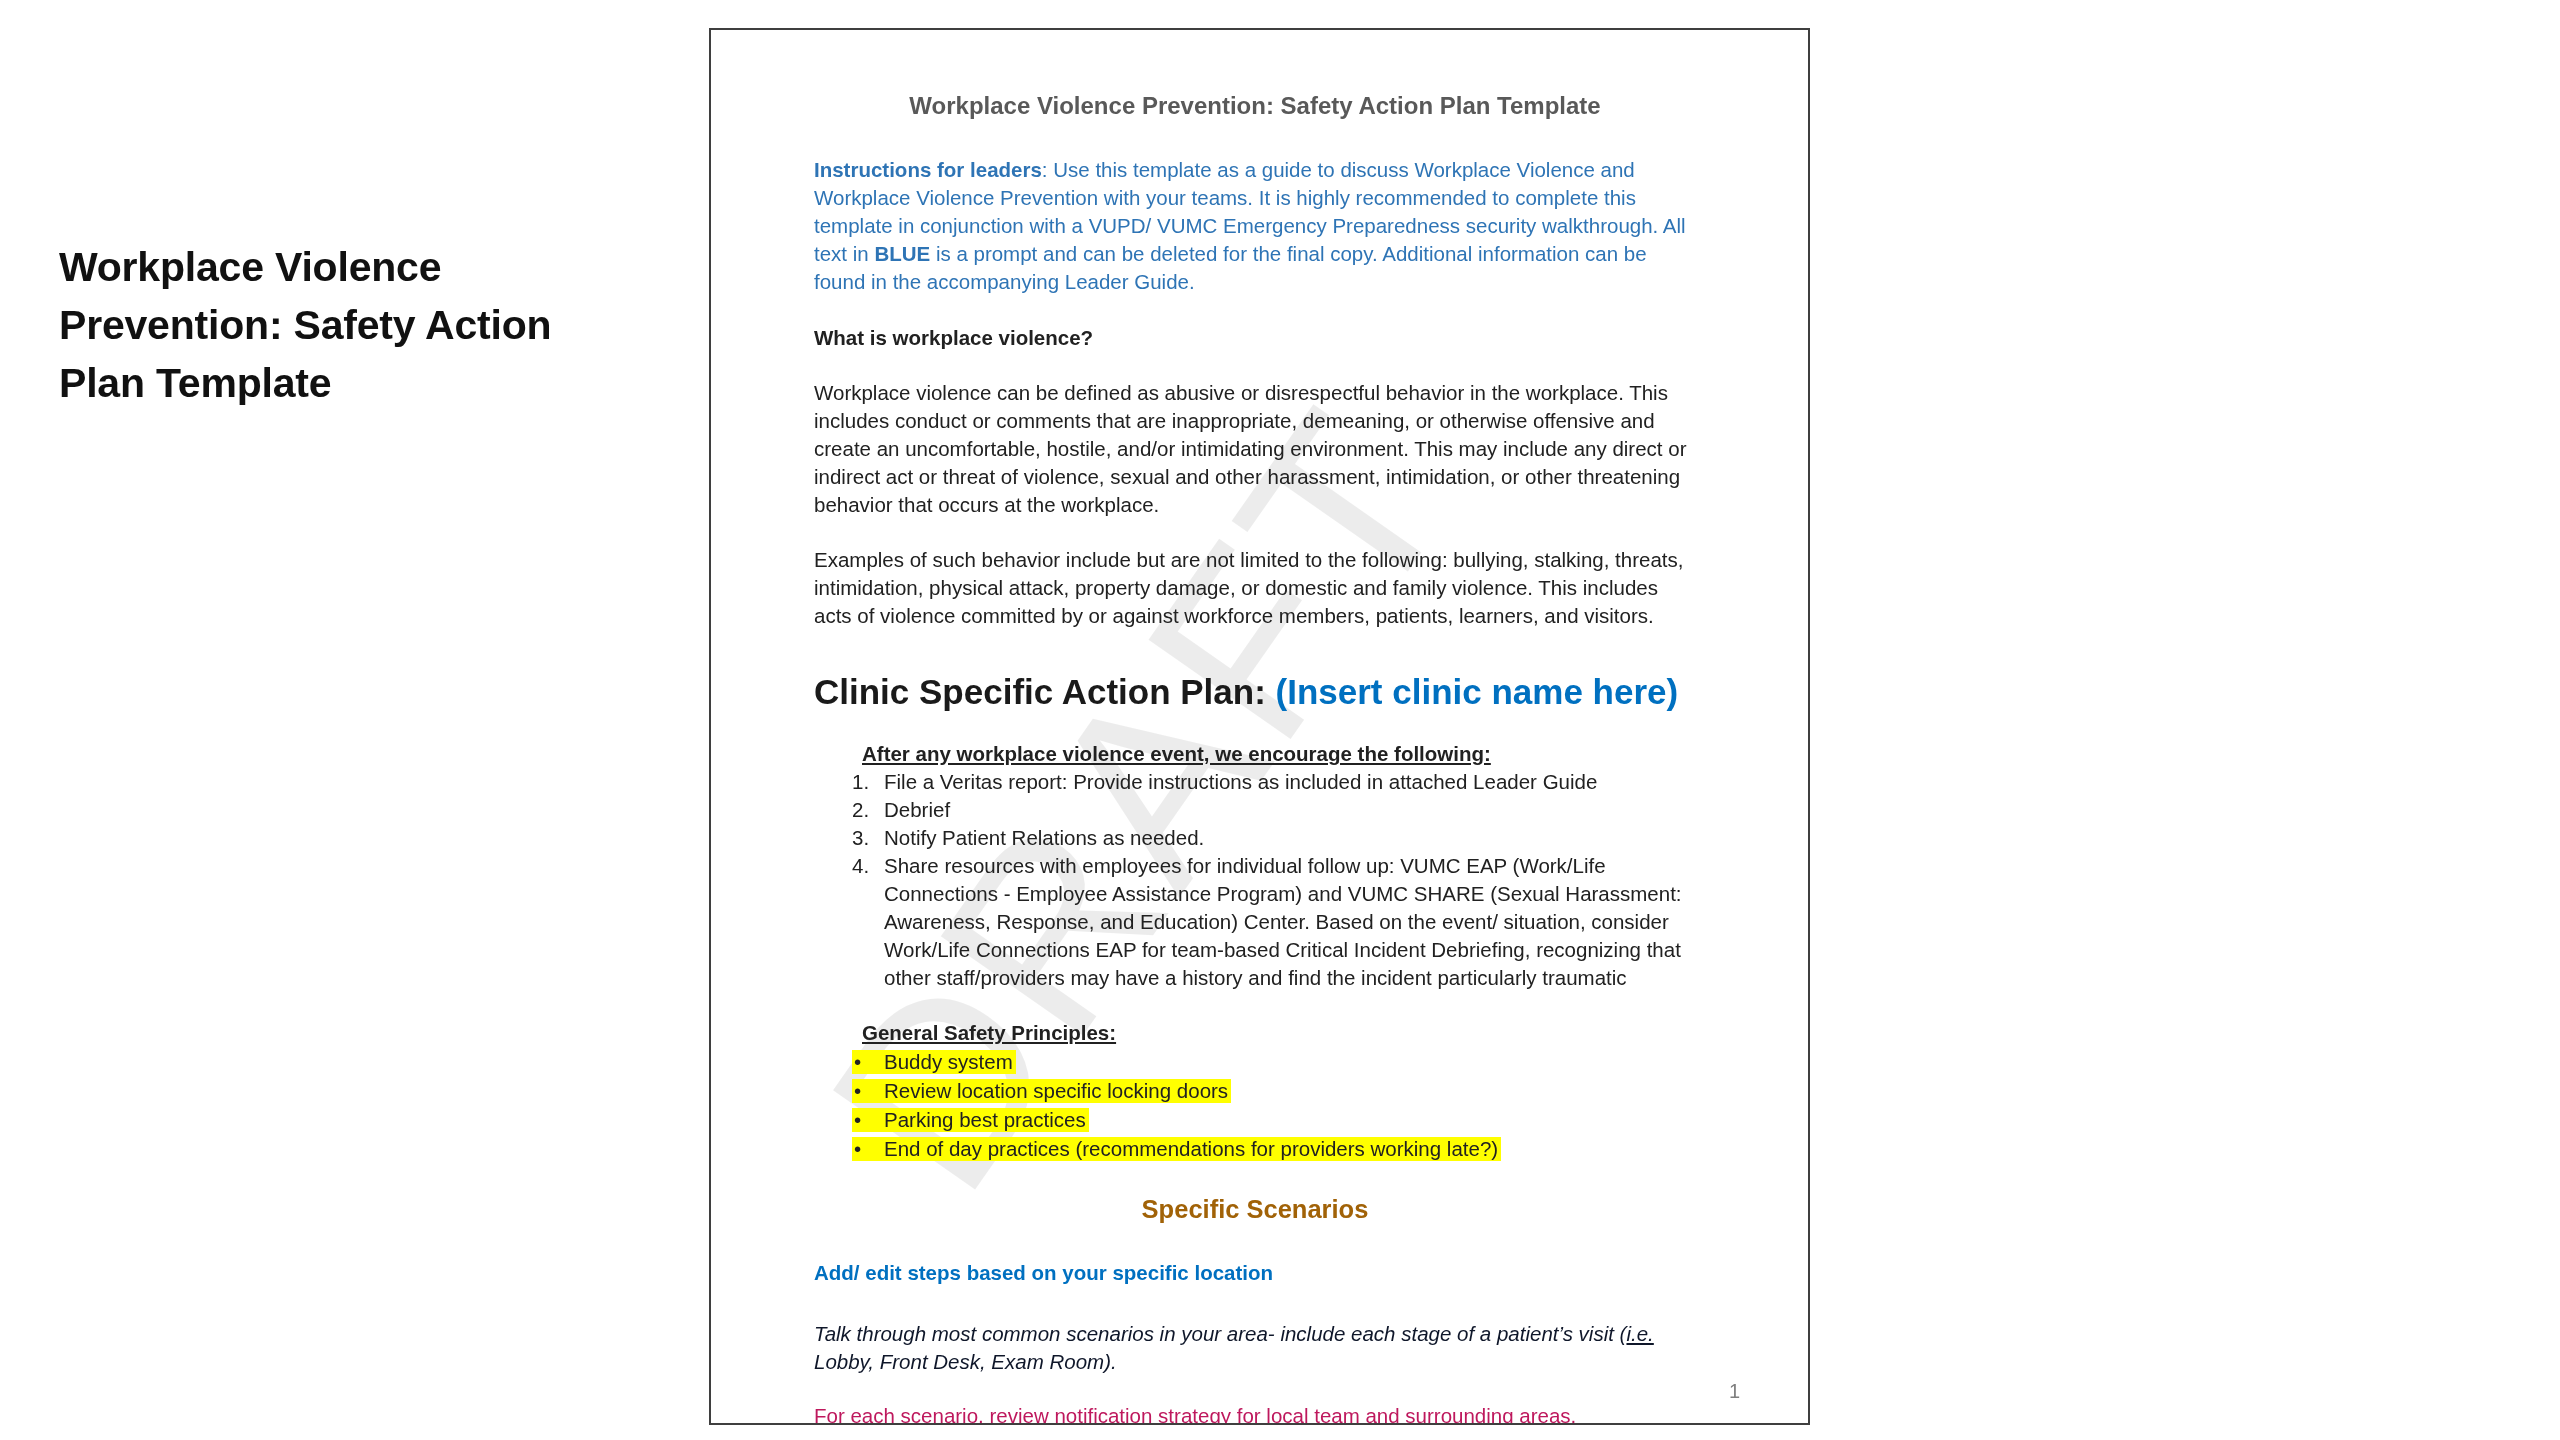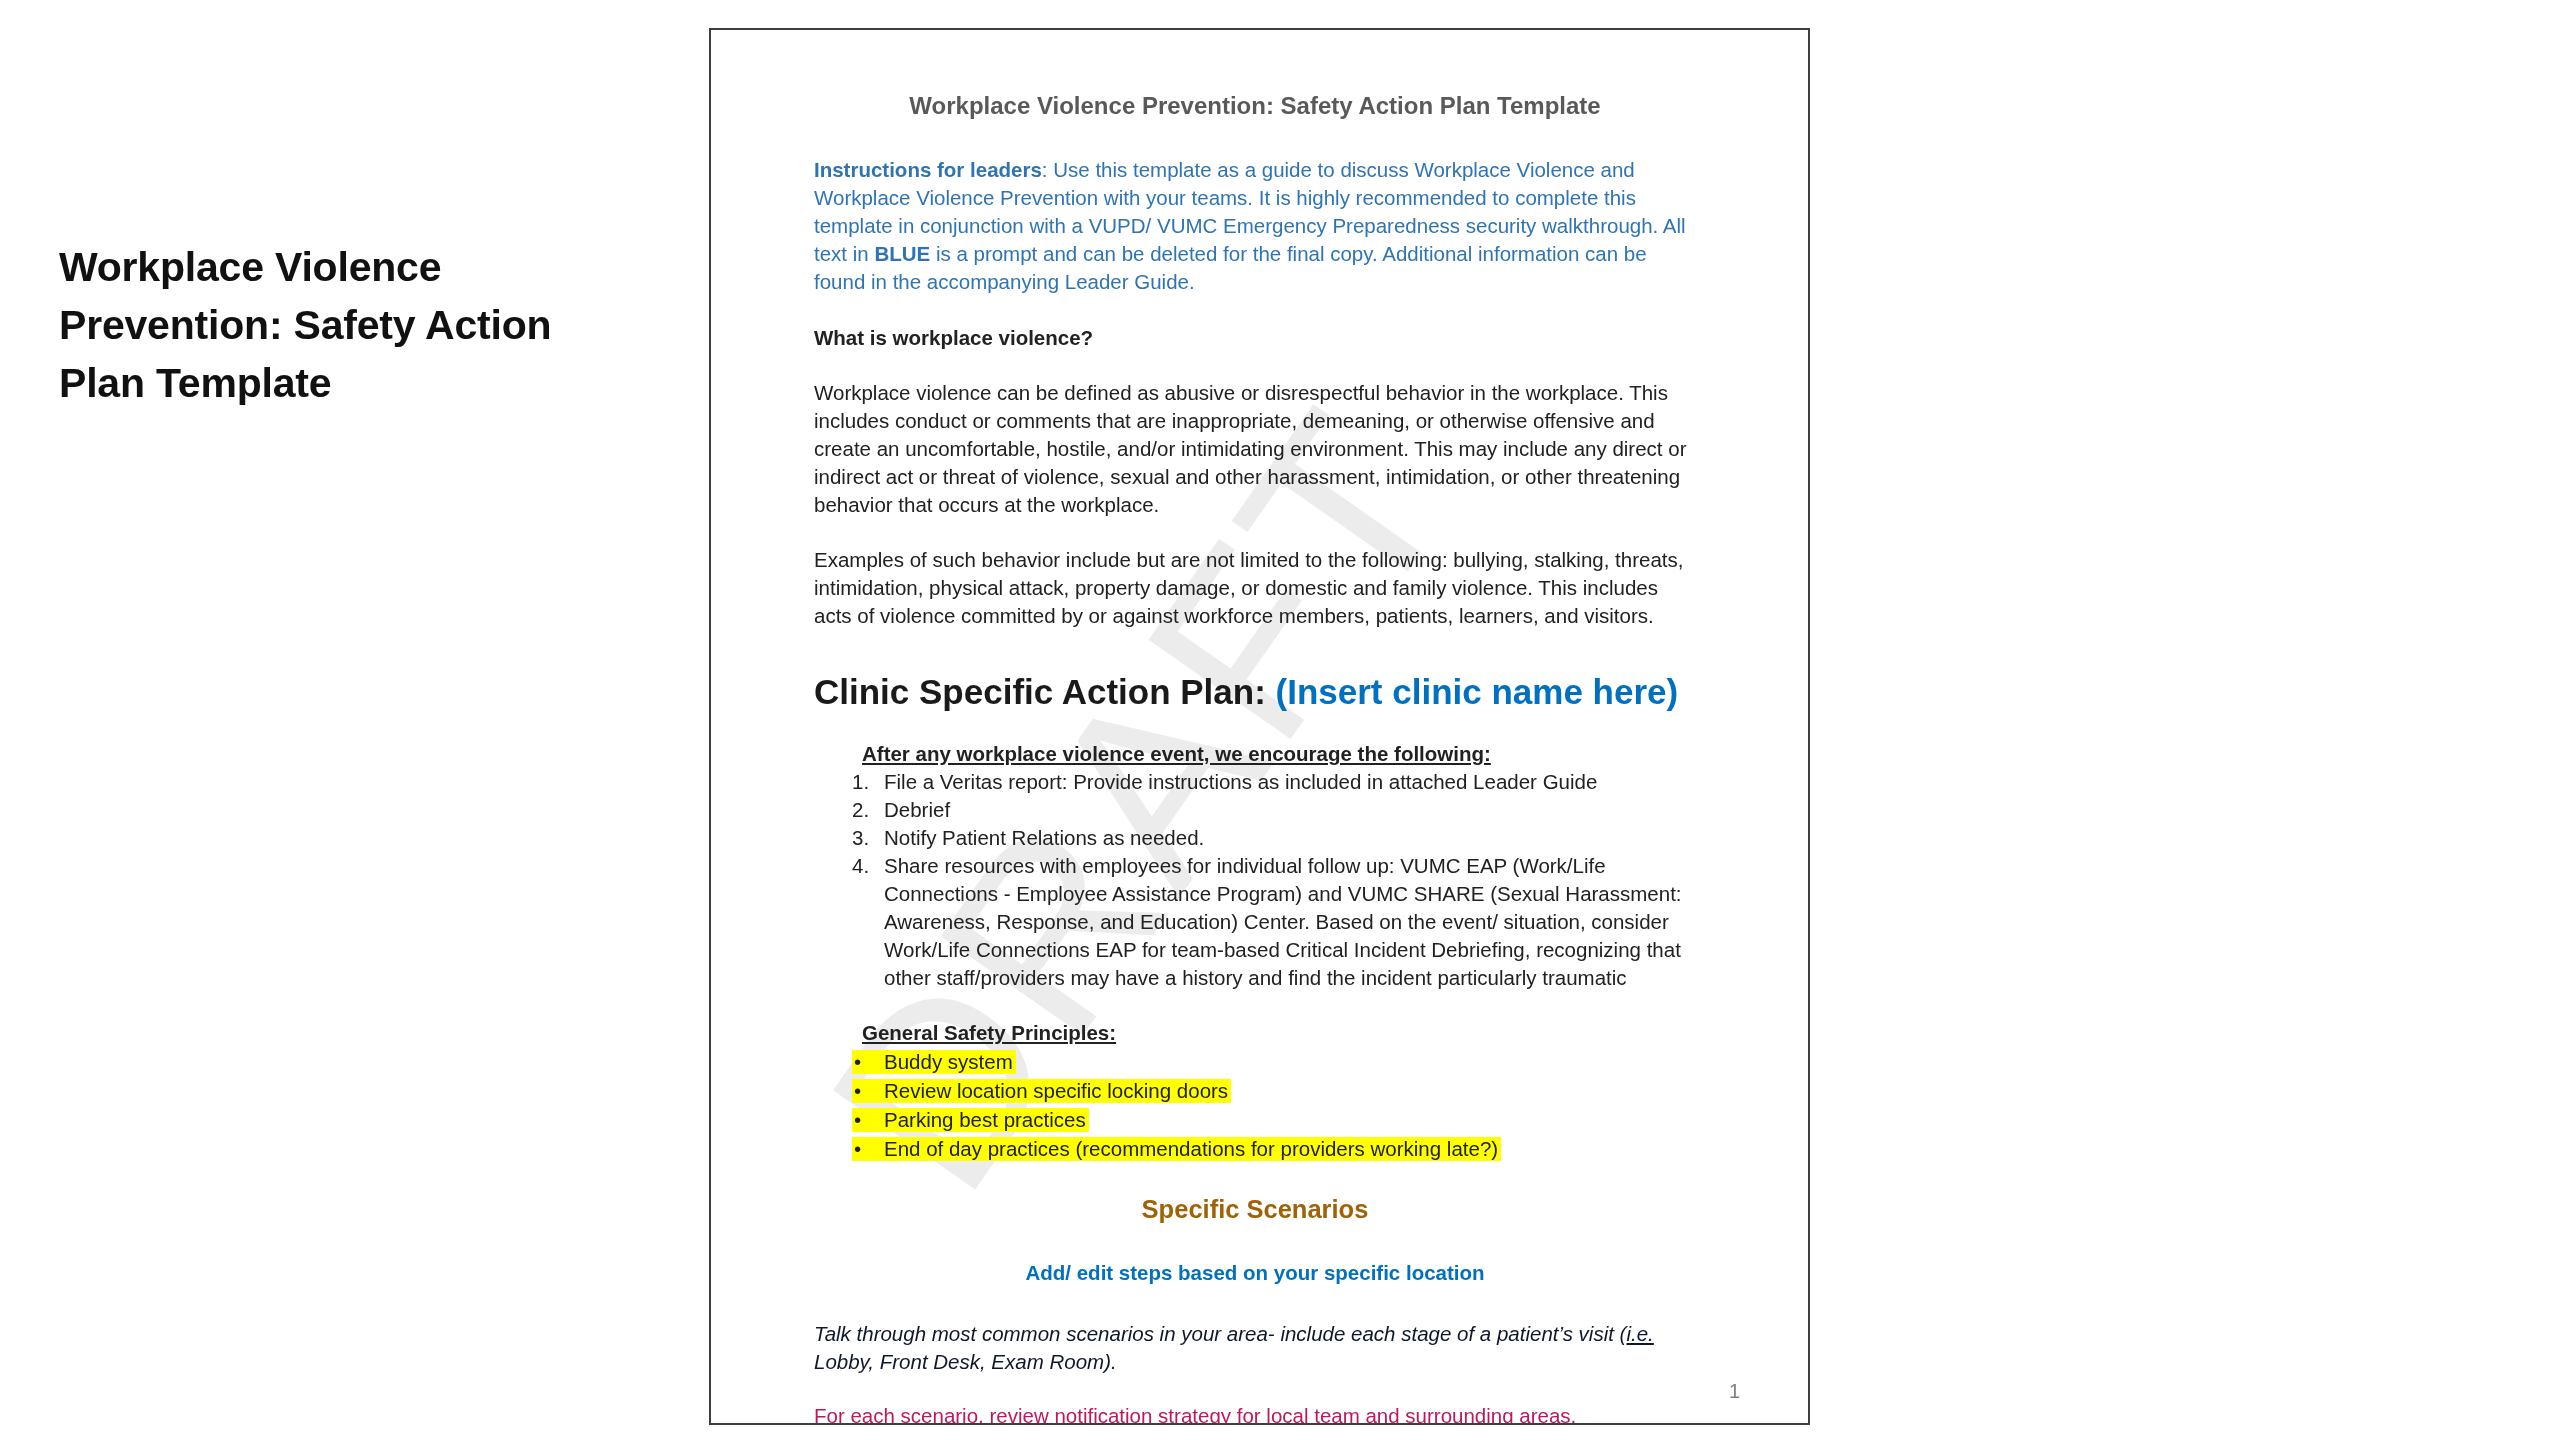--- a/index.html
+++ b/index.html
@@ -56,21 +56,21 @@
   .bullet-list { margin:0 0 30px 0; }
   .bullet-row { margin-left:38px; line-height:29px; }
   .hl { background:#FFFF00; padding:0 3px 1px 2px; }
   .bullet-dot::before { content:"\2022"; display:inline-block; width:30px; }
 
   .scenarios-title {
     text-align:center; color:#a16207; font-weight:700; font-size:25.5px;
     margin:32px 0 36px 0;
   }
   .scenarios-sub {
-    text-align:center; color:#0070C0; font-weight:700; font-size:20.5px;
+    text-align:left; color:#0070C0; font-weight:700; font-size:20.5px;
     margin-bottom:33px;
   }
   .blue-italic { color:#0f172a; font-style:italic; margin-bottom:26px; }
   .blue-italic .u { text-decoration:underline; }
   .blue-note { color:#be185d; margin-bottom:12px; }
 
   .page-number {
     position:absolute; right:68px; bottom:18px; color:#7f7f7f; font-size:20px;
   }
 </style>

